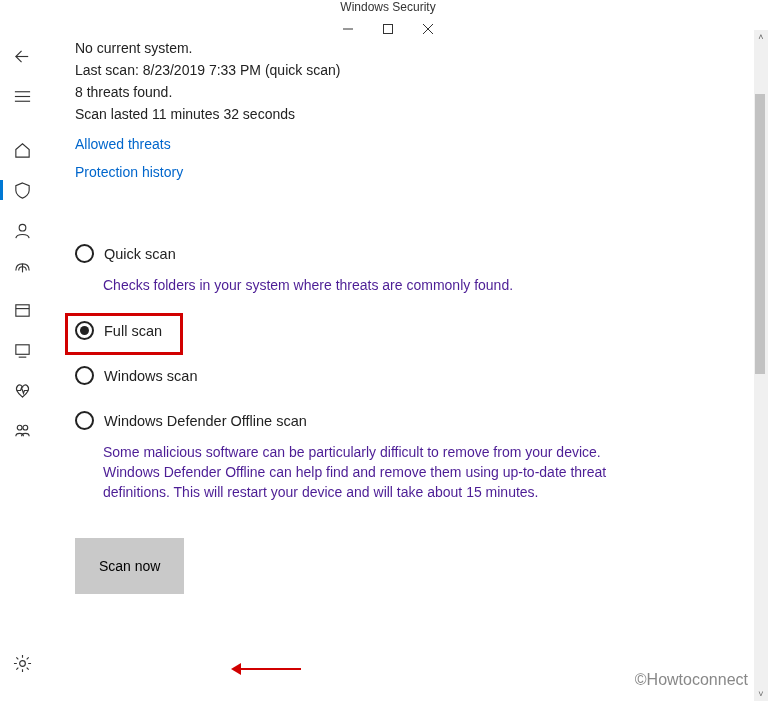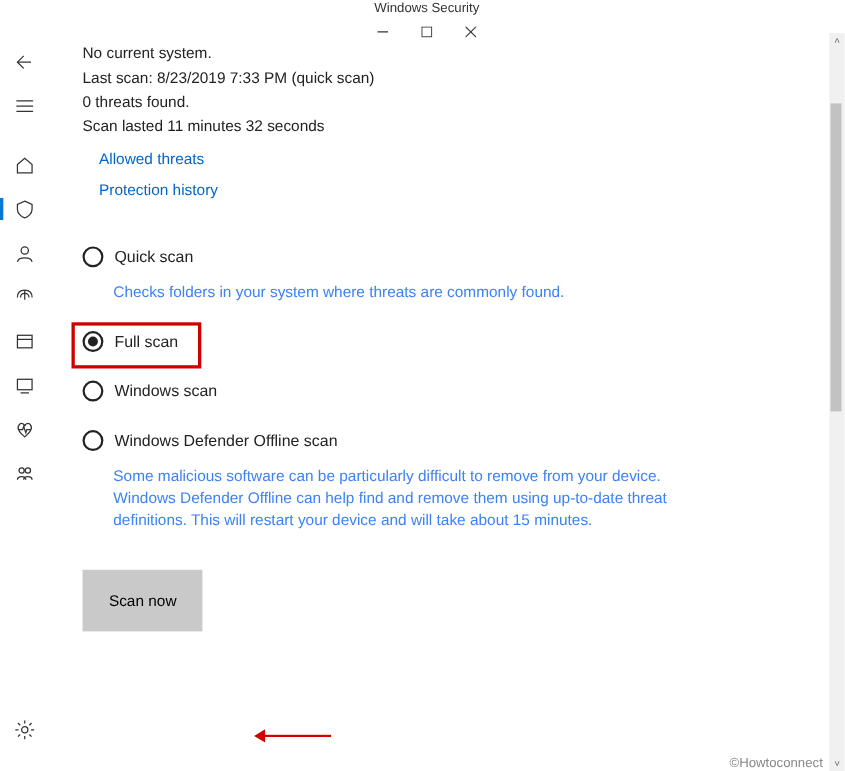--- a/index.html
+++ b/index.html
@@ -11,40 +11,40 @@
   .winbtn { width:40px; height:30px; display:flex; align-items:center; justify-content:center; color:#333; }
   .winbtn svg { width:10px; height:10px; stroke:#333; stroke-width:1; fill:none; }
   .chrome { display:flex; height:calc(100% - 30px); position:relative; }
   .sidebar { width:45px; display:flex; flex-direction:column; align-items:center; padding-top:6px; position:relative; }
   .side-icon { width:45px; height:40px; display:flex; align-items:center; justify-content:center; color:#333; position:relative; }
   .side-icon svg { width:19px; height:19px; stroke:#333; stroke-width:1.2; fill:none; }
   .side-icon.active::before { content:""; position:absolute; left:0; top:10px; bottom:10px; width:3px; background:#0078d4; }
   .side-bottom { position:absolute; bottom:18px; left:0; width:45px; display:flex; justify-content:center; }
   .main { flex:1; padding:8px 30px 10px 30px; position:relative; }
   .status p { margin:0 0 2px 0; font-size:14px; line-height:20px; }
-  .links { margin-top:12px;margin-left:15px; }
+  .links { margin-top:12px; }
   .link { color:#0066cc; font-size:14px; margin-bottom:12px; display:block; }
-  .options { margin-top:44px; max-width:560px; }
+  .options { margin-top:64px; max-width:560px; }
   .option { margin-bottom:26px; position:relative; }
   .option-head { display:flex; align-items:center; gap:10px; }
   .radio { width:19px; height:19px; border:2px solid #222; border-radius:50%; display:inline-flex; align-items:center; justify-content:center; flex-shrink:0; }
   .radio.selected::after { content:""; width:9px; height:9px; background:#222; border-radius:50%; }
   .option-title { font-size:14.5px; }
-  .option-desc { font-size:14px; color:#3b82f6; margin:12px 0 0 28px; line-height:20px; }
+  .option-desc { font-size:14px; color:#4c1d95; margin:12px 0 0 28px; line-height:20px; }
   .highlight-box { position:absolute; border:3px solid #d10000; top:-8px; left:-10px; width:118px; height:42px; pointer-events:none;}
   .scanbtn { display:inline-block; background:#c9c9c9; padding:20px 24px; font-size:14px; color:#000; margin-top:10px; }
   .arrow-annot { position:absolute; left:186px; bottom:26px; width:70px; height:12px; }
   .arrow-annot .line { position:absolute; top:5px; left:6px; right:0; height:2px; background:#d10000; }
   .arrow-annot .head { position:absolute; left:0; top:0; width:0; height:0; border-top:6px solid transparent; border-bottom:6px solid transparent; border-right:10px solid #d10000; }
   .vscroll { position:absolute; right:0; top:30px; bottom:0; width:14px; background:#f0f0f0; }
   .vscroll .thumb { position:absolute; top:64px; left:1px; width:10px; height:280px; background:#c2c2c2; }
   .vscroll .arrowbtn { position:absolute; left:0; width:14px; height:14px; display:flex; align-items:center; justify-content:center; color:#666; font-size:9px;}
   .vscroll .arrowbtn.up { top:0; }
   .vscroll .arrowbtn.down { bottom:0; }
-  .watermark { position:absolute; right:20px; bottom:1px; font-size:12px; color:#888; }
+  .watermark { position:absolute; right:20px; bottom:12px; font-size:16px; color:#888; }
 </style>
 </head>
 <body>
 
 <div class="window">
 
   <div class="titlebar">
     <span class="title">Windows Security</span>
     <div class="winctrls">
       <div class="winbtn">
@@ -144,21 +144,21 @@
             </svg>
         </div>
       </div>
     </div>
 
     <div class="main">
 
       <div class="status">
         <p>No current system.</p>
         <p>Last scan: 8/23/2019 7:33 PM (quick scan)</p>
-        <p>0 threats found.</p>
+        <p>8 threats found.</p>
         <p>Scan lasted 11 minutes 32 seconds</p>
       </div>
 
       <div class="links">
         <a class="link">Allowed threats</a>
         <a class="link">Protection history</a>
       </div>
 
       <div class="options">
 

